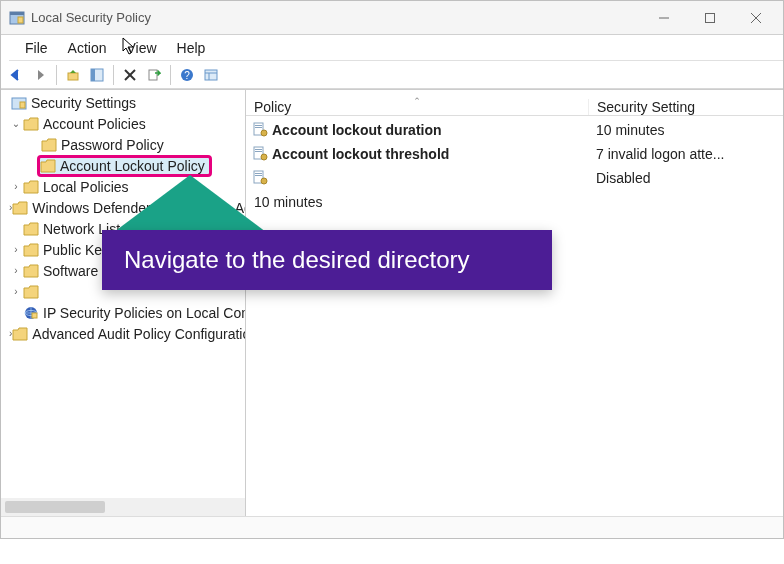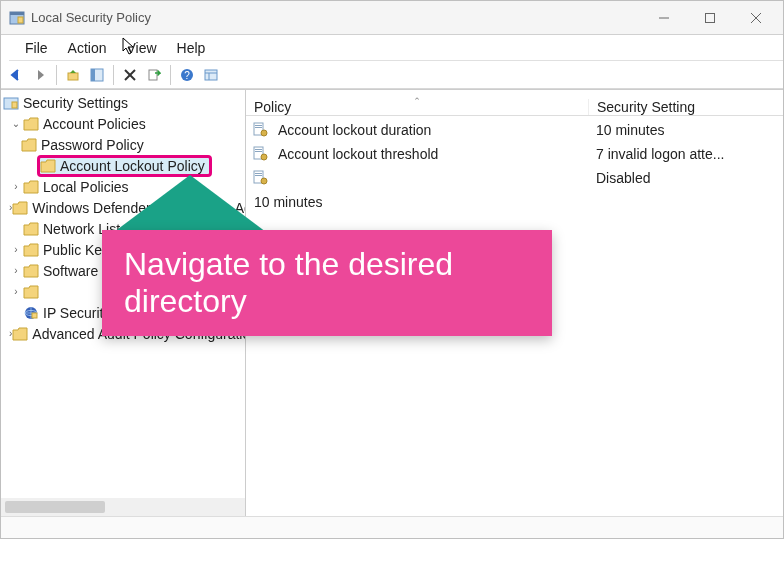--- a/index.html
+++ b/index.html
@@ -32,29 +32,29 @@
   .highlight-box { border:3px solid #e6007e; border-radius:4px; padding:0 4px 0 0; display:inline-flex; align-items:center; height:22px; background:#d8ecf7;}
   .highlight-box .tree-label{ background:transparent;}
   .list-pane { flex:1; display:flex; flex-direction:column; font-size:14px; color:#222;}
   .column-headers { display:flex; height:26px; border-bottom:1px solid #ddd; align-items:flex-end;}
   .col { padding:0 8px; }
   .col-policy{ width:342px; position:relative;}
   .col-sort{ position:absolute; left:50%; top:-3px; transform:translateX(-50%); font-size:9px; color:#888;}
   .col-setting{ flex:1; border-left:1px solid #eee;}
   .rows { flex:1; padding:2px 0;}
   .row { display:flex; height:24px; align-items:center;}
-  .row .rcell1{ width:342px; display:flex; align-items:center; padding-left:6px; gap:10px; white-space:nowrap;}
+  .row .rcell1{ width:342px; display:flex; align-items:center; padding-left:6px; gap:4px; white-space:nowrap;font-weight:bold;}
   .row .rcell2{ flex:1; padding-left:8px; white-space:nowrap; overflow:hidden; text-overflow:ellipsis;}
   .policy-icon{ width:16px; height:16px; flex-shrink:0;}
   .hscroll { height:18px; background:#f0f0f0; display:flex; align-items:center; padding:0 2px;}
   .scroll-thumb{ height:12px; width:100px; background:#cfcfcf; border-radius:2px; margin-left:2px;}
   .statusbar{ height:22px; border-top:1px solid #ddd; background:#fafafa;}
   .callout {
     position:absolute; left:102px; top:230px; width:450px;
-    background:#ec4899; color:#fff; font-size:32px; padding:16px 22px;
+    background:#4c1d95; color:#fff; font-size:24px; padding:16px 22px;
     box-shadow:0 4px 12px rgba(0,0,0,.25);
   }
   
   .callout-pointer{ position:absolute; left:100px; top:175px; }
   .tree-pane-scroll{position:absolute;left:0;right:0;bottom:0;}
 </style>
 </head>
 <body>
 
 <div class="window">
@@ -150,37 +150,37 @@
           <rect x="1" y="2" width="12" height="10" fill="#dceaf7" stroke="#6a98c9"></rect>
           <line x1="1" y1="5" x2="13" y2="5" stroke="#6a98c9"></line>
           <line x1="5" y1="5" x2="5" y2="12" stroke="#6a98c9"></line>
         </svg>
       </div>
   </div>
 
   <div class="body">
 
     <div class="tree-pane">
-      <div class="tree-row" style="padding-left:2px">
+      <div class="tree-row" style="padding-left:10px">
         <span class="folder-icon"><svg viewBox="0 0 16 14">
               <rect x="1" y="2" width="14" height="11" fill="#cfe3f5" stroke="#6a98c9"></rect>
               <rect x="9" y="6" width="5" height="6" fill="#f4d47c" stroke="#c8a538"></rect>
             </svg></span>
         <span class="tree-label">Security Settings</span>
       </div>
 
       <div class="tree-row" style="padding-left:8px">
         <span class="arrow">⌄</span>
         <span class="folder-icon"><svg viewBox="0 0 16 14">
               <path d="M1 3 L6 3 L7 1 L15 1 L15 13 L1 13 Z" fill="#f4d47c" stroke="#c8a538"></path>
             </svg></span>
         <span class="tree-label">Account Policies</span>
       </div>
 
-      <div class="tree-row" style="padding-left:20px">
+      <div class="tree-row" style="padding-left:40px">
         <span class="folder-icon"><svg viewBox="0 0 16 14">
               <path d="M1 3 L6 3 L7 1 L15 1 L15 13 L1 13 Z" fill="#f4d47c" stroke="#c8a538"></path>
             </svg></span>
         <span class="tree-label">Password Policy</span>
       </div>
 
       <div class="tree-row" style="padding-left:36px">
         <span class="highlight-box">
           <span class="folder-icon"><svg viewBox="0 0 16 14">
                 <path d="M1 3 L6 3 L7 1 L15 1 L15 13 L1 13 Z" fill="#f4d47c" stroke="#c8a538"></path>

